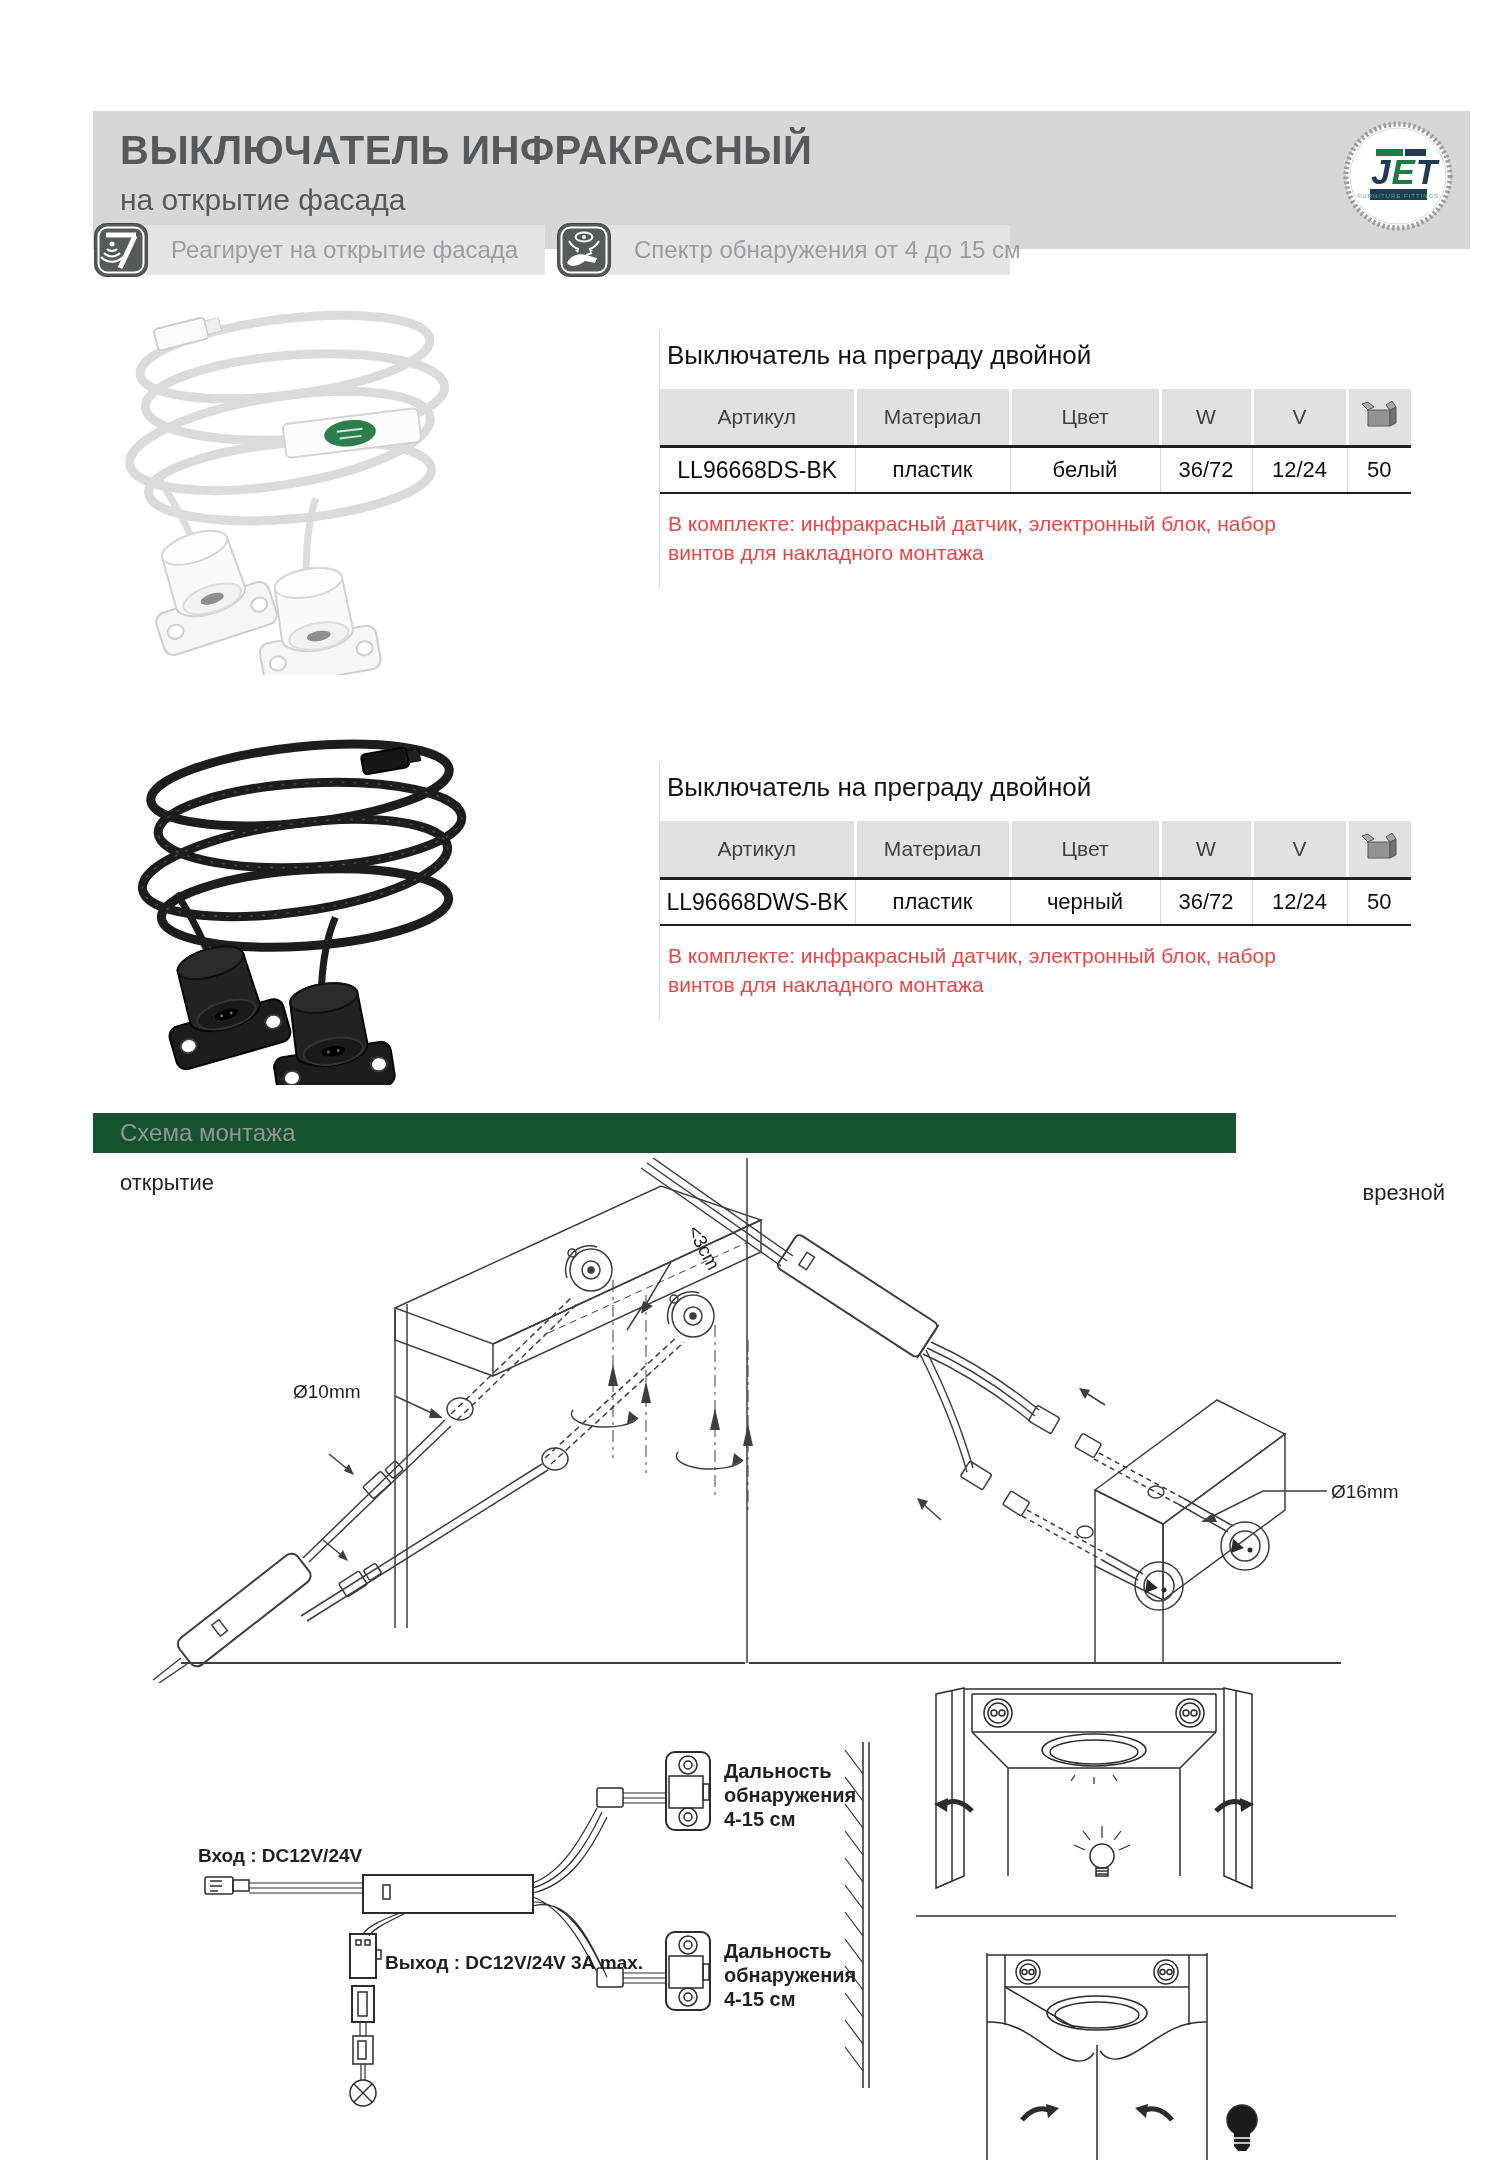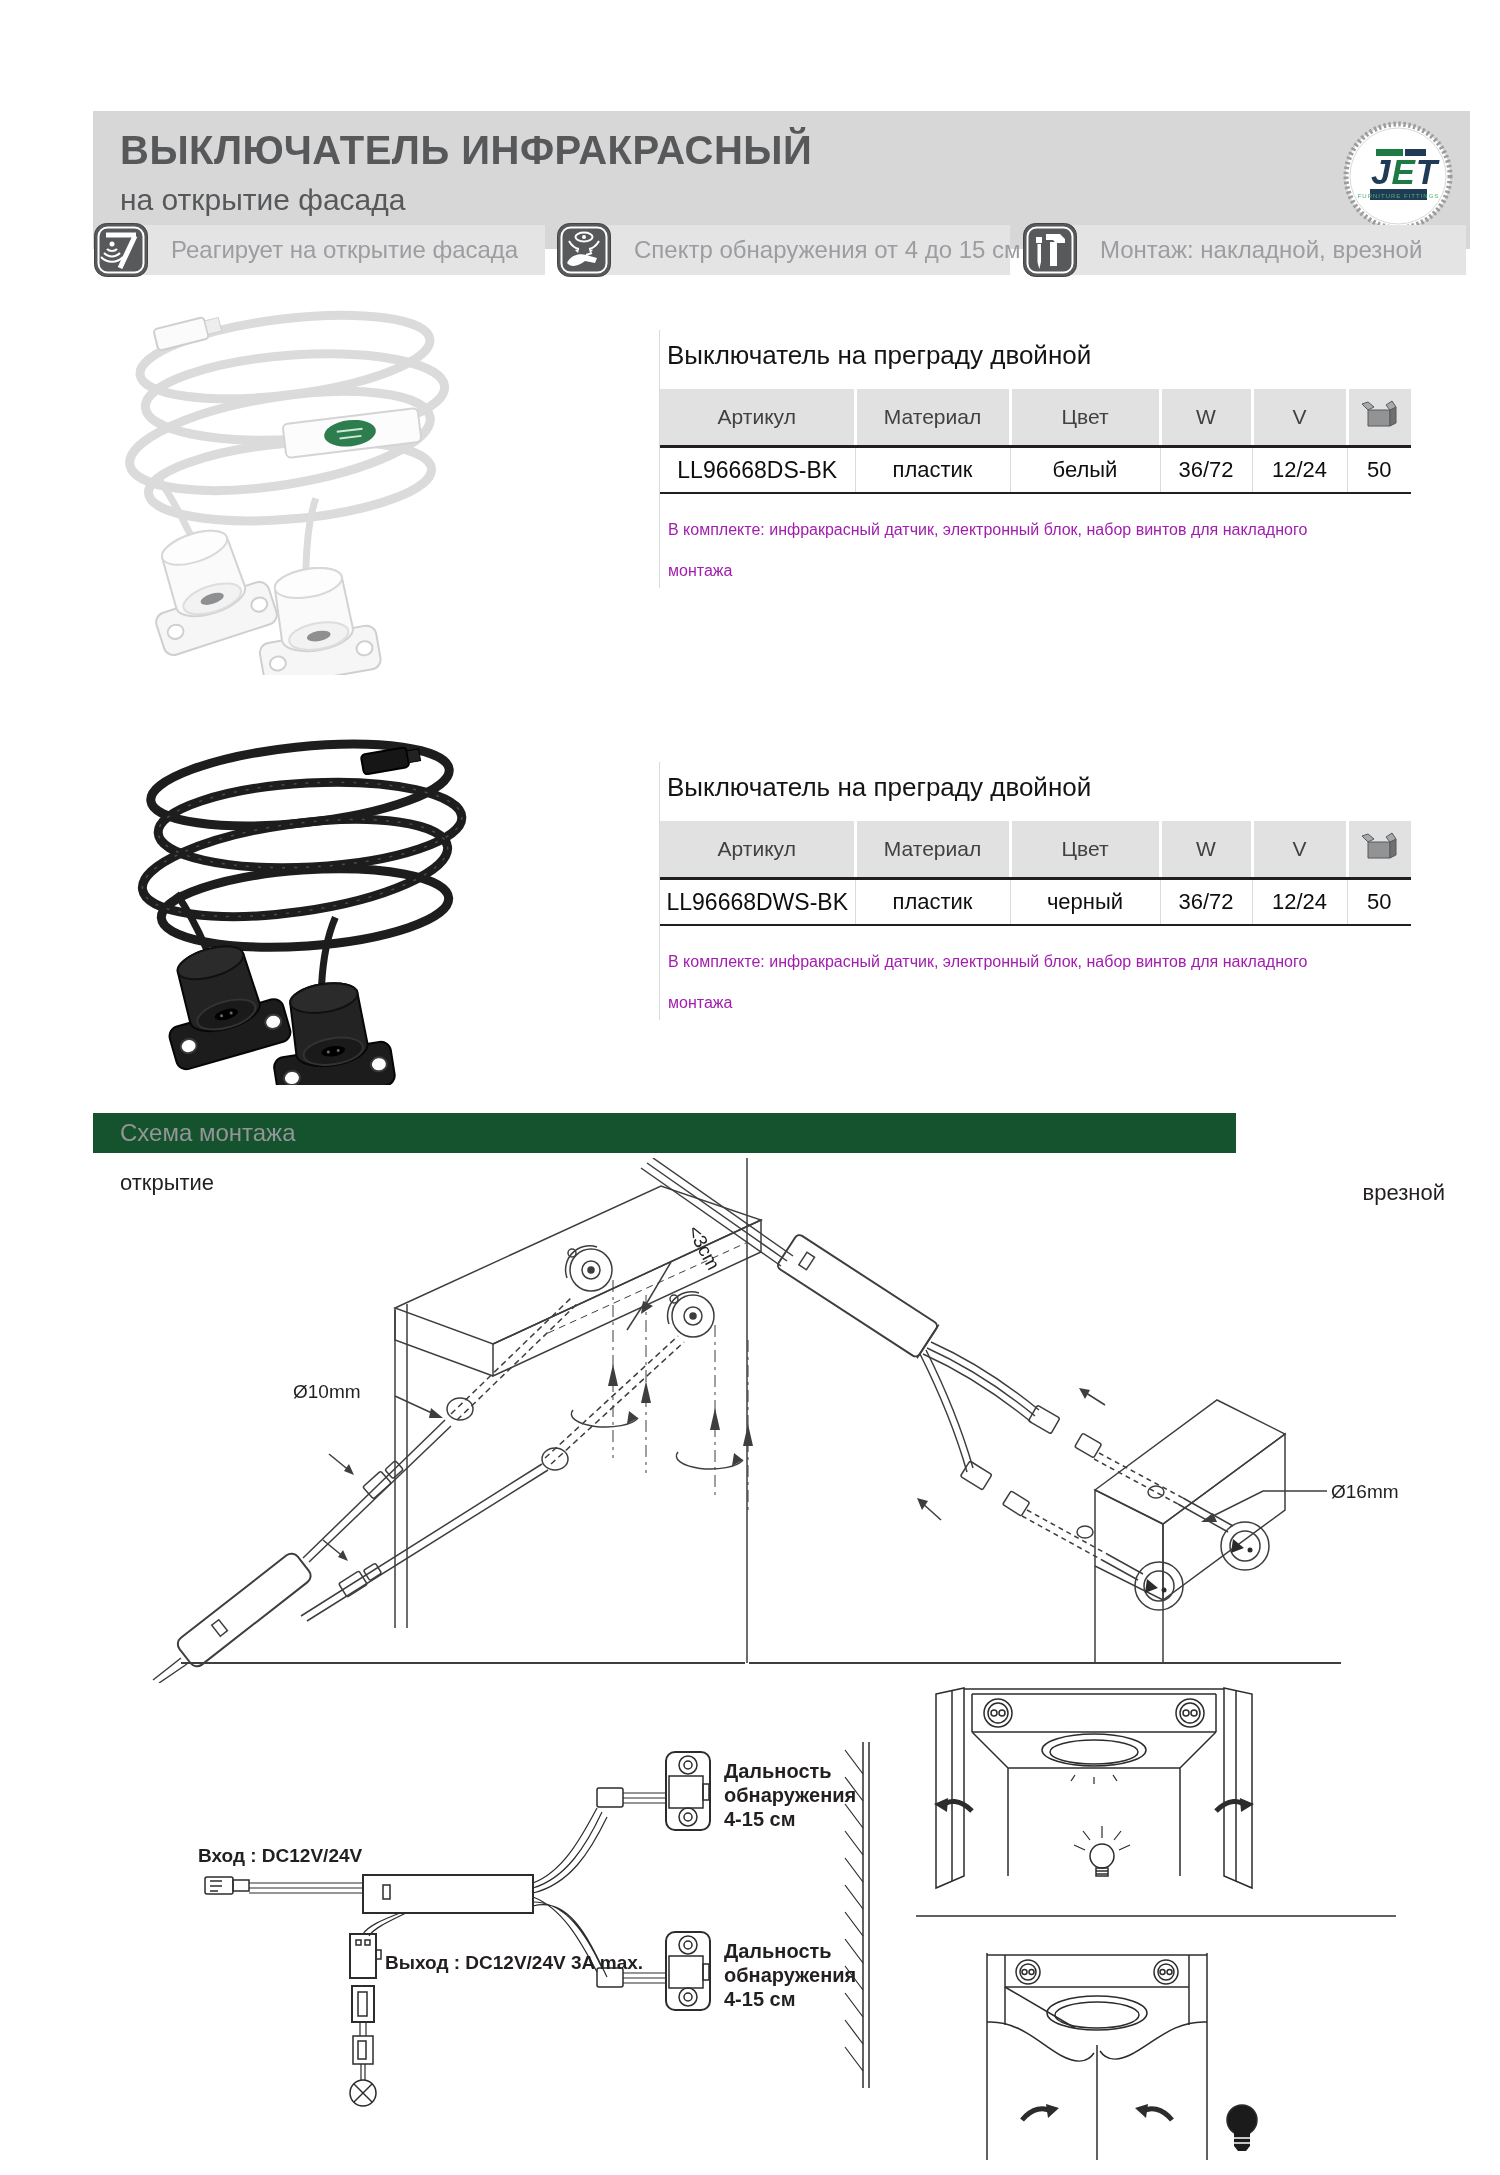--- a/index.html
+++ b/index.html
@@ -19,21 +19,21 @@
   .prod-info{position:absolute;left:659px;width:753px;}
   .pi-line{position:absolute;left:0;top:0;width:1px;height:258px;background:#d9d9da;}
   .prod-title{margin:10px 0 0 8px;font-size:26px;color:#141414;}
   .spec-table{border-collapse:collapse;table-layout:fixed;width:751px;margin:18px 0 0 1px;}
   .spec-table th{background:#e1e1e2;height:54px;font-size:21px;font-weight:400;color:#414042;
                  border-left:3px solid #fff;border-bottom:3px solid #231f20;text-align:center;vertical-align:middle;}
   .spec-table th:first-child{border-left:none;}
   .spec-table td{height:42px;text-align:center;vertical-align:middle;font-size:22px;color:#0e0e0f;
                  border-bottom:2px solid #231f20;border-left:1px solid #dadada;background:#fff;}
   .spec-table td:first-child{border-left:none;font-size:23px;}
-  .prod-note{margin:15px 0 0 9px;width:655px;font-size:16px;line-height:41px;color:#a21caf;}
+  .prod-note{margin:15px 0 0 9px;width:655px;font-size:21px;line-height:29px;color:#ef4444;}
   
   .mont-band{position:absolute;left:93px;top:1113px;width:1143px;height:40px;background:#14532d;}
   .mont-band span{display:block;margin-left:27px;line-height:40px;font-size:24px;color:#939598;}
   .lbl-left{position:absolute;left:120px;top:1170px;font-size:22px;color:#231f20;}
   .lbl-right{position:absolute;right:55px;top:1180px;font-size:22px;color:#231f20;}
   .mont-svg{position:absolute;left:93px;top:1158px;}
   .bottom-svg{position:absolute;left:100px;top:1680px;}
   .photo-white{position:absolute;left:100px;top:245px;}
   .photo-black{position:absolute;left:105px;top:700px;}
   svg text{font-family:"Liberation Sans",sans-serif;}
@@ -76,33 +76,20 @@
       <rect x="5.5" y="5.5" width="45" height="45" rx="9" fill="none" stroke="#fff" stroke-width="2"></rect>
       <ellipse cx="28" cy="15" rx="8.5" ry="4.5" fill="none" stroke="#fff" stroke-width="2"></ellipse>
       <circle cx="28" cy="15" r="2" fill="#fff"></circle>
       <path d="M13 19 Q17 26 23 27" stroke="#fff" stroke-width="2" fill="none"></path>
       <path d="M43 19 Q39 26 33 27" stroke="#fff" stroke-width="2" fill="none"></path>
       <path d="M23 27 l-4 1 l3 3 z M33 27 l4 1 l-3 3 z" fill="#fff"></path>
       <path d="M11 41 C15 33 23 31 30 33 L41 36 L39 41 L29 39 C23 44 15 46 11 41 Z" fill="#fff"></path>
       <path d="M30 33 L36 31" stroke="#fff" stroke-width="2"></path>
     </svg>
     <div class="badge-label">Спектр обнаружения от 4 до 15 см</div>
-  </div>
-  <div class="badge" style="left:1022px;width:444px;">
-    <div class="badge-bar"></div>
-    <svg class="badge-icon" viewBox="0 0 56 56">
-      <rect x="1.5" y="1.5" width="53" height="53" rx="12" fill="#58595b" stroke="#454547"></rect>
-      <rect x="5.5" y="5.5" width="45" height="45" rx="9" fill="none" stroke="#fff" stroke-width="2"></rect>
-      <path d="M24 12 h14 l5 5 v4 h-9 l-3 -3 h-7 z" fill="#fff"></path>
-      <rect x="28" y="20" width="7" height="24" fill="#fff"></rect>
-      <rect x="14" y="15" width="6" height="6" fill="#fff"></rect>
-      <rect x="15.5" y="22" width="3.5" height="18" fill="#fff"></rect>
-      <path d="M15.5 40 h3.5 l-1.7 7 z" fill="#fff"></path>
-    </svg>
-    <div class="badge-label">Монтаж: накладной, врезной</div>
   </div>
 
   <svg class="photo-white" width="360" height="430" viewBox="0 0 360 430">
     <g stroke="#dbdbdb" stroke-width="9" fill="none">
       <ellipse cx="185" cy="112" rx="146" ry="38" transform="rotate(-7 185 112)"></ellipse>
       <ellipse cx="195" cy="152" rx="150" ry="42" transform="rotate(-4 195 152)"></ellipse>
       <ellipse cx="180" cy="196" rx="152" ry="44" transform="rotate(-9 180 196)"></ellipse>
       <ellipse cx="190" cy="236" rx="142" ry="38" transform="rotate(-5 190 236)"></ellipse>
     </g>
     <g transform="translate(85,88) rotate(-14)">

